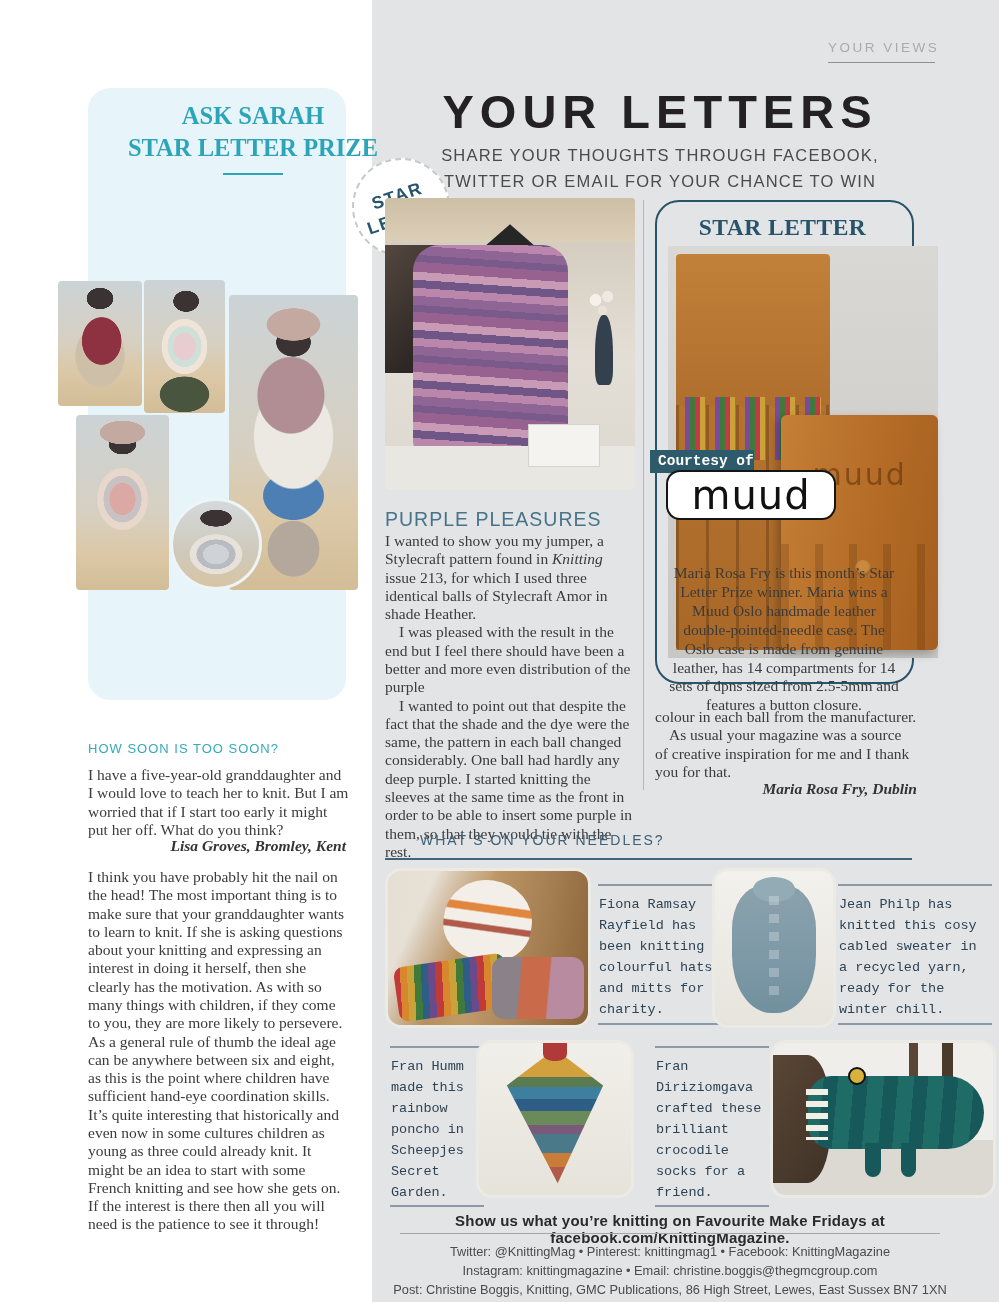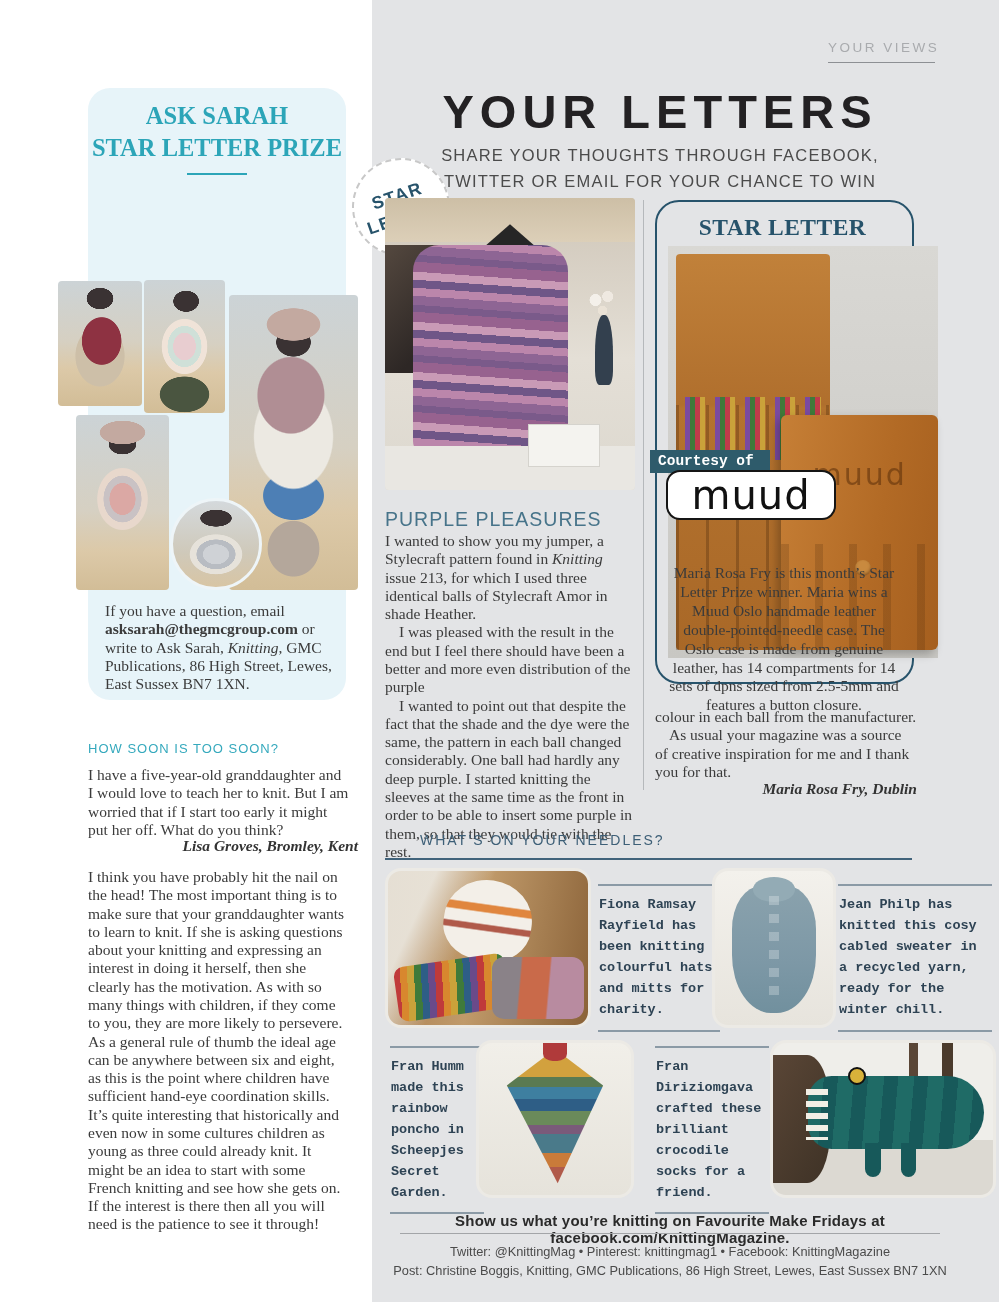--- a/index.html
+++ b/index.html
@@ -18,52 +18,52 @@
   .sig{font-family:"Liberation Serif",serif;font-weight:700;font-style:italic;color:#333;
        font-size:15.5px;text-align:right;}
 
   .eyebrow{font-size:13.5px;letter-spacing:2.5px;color:#a9abae;}
   .eyebrow-rule{height:1px;background:#8d9094;}
 
   .main-title{font-size:47px;font-weight:700;letter-spacing:6px;color:#232123;text-align:center;}
   .subtitle{font-size:16.5px;letter-spacing:1.2px;color:#4b4b4b;text-align:center;line-height:1.6;}
   .askbox{background:#e7f4f9;border-radius:22px;}
   .ask-head{font-family:"Liberation Serif",serif;font-weight:700;font-size:24.5px;line-height:1.3;
-            text-align:center;color:#2ca5b8;}
+            text-align:center;color:#2ca5b8;padding-left:36px;}
   .ask-rule{width:60px;height:2px;background:#2ca5b8;margin:9px auto 0 auto;}
 
   .section-h-teal{font-size:13px;letter-spacing:1px;color:#35a9bd;}
   .section-h-steel{font-size:19.5px;letter-spacing:1px;color:#47748a;}
   .section-h-navy{font-size:14px;letter-spacing:2px;color:#3d5f77;text-align:left;}
   .navy-rule{height:2px;background:#41637b;}
 
   .prize-box{border:2px solid #27536b;border-radius:24px;}
   .prize-head{font-family:"Liberation Serif",serif;font-weight:700;font-size:23.5px;
               letter-spacing:0.5px;color:#27536b;text-align:center;}
   .prize-text{font-family:"Liberation Serif",serif;font-size:15.5px;line-height:1.22;
               color:#3b3b3b;text-align:center;margin-top:36px;}
 
   .courtesy{background:#2e5b6b;color:#ffffff;font-family:"Liberation Mono",monospace;
-            font-weight:700;font-size:14.5px;padding:3px 16px 4px 8px;}
+            font-weight:700;font-size:14.5px;padding:3px 0 4px 8px;}
   .muud-logo{background:#ffffff;border:2.5px solid #151515;border-radius:14px;
              display:flex;align-items:center;justify-content:center;
              font-family:"DejaVu Sans",sans-serif;font-weight:400;font-size:40px;
              letter-spacing:1px;color:#111;}
 
   
   .star-badge{width:94px;height:94px;border-radius:50%;background:#ffffff;
               border:2px dashed #c8c8c8;transform:rotate(-19deg);
               display:flex;flex-direction:column;align-items:center;justify-content:center;
               color:#27536b;font-weight:700;font-size:17.5px;letter-spacing:1.5px;line-height:1.25;
               box-shadow:0 0 0 3px #ffffff inset;}
 
   
-  .cap{font-family:"Liberation Mono",monospace;font-weight:700;font-size:13.5px;line-height:1.55;
+  .cap{font-family:"Liberation Mono",monospace;font-weight:400;font-size:13.5px;line-height:1.55;
        color:#2e4354;border-top:2px solid #8b9aa6;border-bottom:2px solid #8b9aa6;
-       padding:9px 1px 9px 1px;}
+       padding:9px 1px 2px 1px;}
 
   
   .footer-banner{font-size:15px;font-weight:700;color:#2a2a2a;text-align:center;letter-spacing:0.2px;}
   .footer-rule{height:1px;background:#a3a5a8;}
   .footer-lines{font-size:12.8px;color:#4b4b4b;text-align:center;line-height:1.5;}
 
   
   .photo{position:absolute;border-radius:4px;overflow:hidden;}
   .rphoto{position:absolute;border-radius:16px;overflow:hidden;border:3px solid #eceae5;}
 
@@ -208,27 +208,24 @@
   </div>
 
   <div class="abs" style="left:56px;top:276px;width:302px;height:318px;">
     <div class="photo beach m-a" style="left:2px;top:5px;width:84px;height:125px;"></div>
     <div class="photo beach m-b" style="left:88px;top:4px;width:81px;height:133px;"></div>
     <div class="photo m-c" style="left:173px;top:19px;width:129px;height:295px;"></div>
     <div class="photo m-d" style="left:20px;top:139px;width:93px;height:175px;"></div>
     <div class="photo m-e" style="left:114px;top:222px;width:86px;height:86px;border:3px solid #eef5f8;"></div>
   </div>
 
-  <div class="abs serif" style="left:105px;top:602px;width:230px;">
-    <span>If you have a question, email </span><span class="b">asksarah@thegmcgroup.com</span><span> or write to Ask Sarah, </span><span class="i">Knitting</span><span>, GMC Publications, 86 High Street, Lewes, East Sussex BN7 1XN.</span>
-  </div>
 
   <div class="abs section-h-teal" style="left:88px;top:741px;width:270px;">HOW SOON IS TOO SOON?</div>
   <div class="abs serif" style="left:88px;top:766px;width:262px;">I have a five-year-old granddaughter and I would love to teach her to knit. But I am worried that if I start too early it might put her off. What do you think?</div>
-  <div class="abs sig" style="left:100px;top:837px;width:258px;">Lisa Groves, Bromley, Kent</div>
+  <div class="abs sig" style="left:88px;top:837px;width:258px;">Lisa Groves, Bromley, Kent</div>
   <div class="abs serif" style="left:88px;top:868px;width:262px;">I think you have probably hit the nail on the head! The most important thing is to make sure that your granddaughter wants to learn to knit. If she is asking questions about your knitting and expressing an interest in doing it herself, then she clearly has the motivation. As with so many things with children, if they come to you, they are more likely to persevere. As a general rule of thumb the ideal age can be anywhere between six and eight, as this is the point where children have sufficient hand-eye coordination skills. It’s quite interesting that historically and even now in some cultures children as young as three could already knit. It might be an idea to start with some French knitting and see how she gets on. If the interest is there then all you will need is the patience to see it through!</div>
 
   <div class="abs star-badge" style="left:352px;top:158px;">
     <span>STAR</span>
     <span>LETTER</span>
   </div>
 
   <div class="photo jumper-photo" style="left:385px;top:198px;width:250px;height:292px;">
     <div class="jp-shelf"></div>
     <div class="jp-wardrobe"></div>
@@ -307,16 +304,17 @@
     <div class="croc-teeth"></div>
     <div class="croc-eye"></div>
     <div class="croc-leg1"></div>
     <div class="croc-leg2"></div>
   </div>
 
   <div class="abs footer-banner" style="left:400px;top:1212px;width:540px;">Show us what you’re knitting on Favourite Make Fridays at facebook.com/KnittingMagazine.</div>
   <div class="abs footer-rule" style="left:400px;top:1233px;width:540px;"></div>
   <div class="abs footer-lines" style="left:385px;top:1242px;width:570px;">
     <div>Twitter: @KnittingMag • Pinterest: knittingmag1 • Facebook: KnittingMagazine</div>
+    <div>Instagram: knittingmagazine • Email: christine.boggis@thegmcgroup.com</div>
     <div>Post: Christine Boggis, Knitting,  GMC Publications, 86 High Street, Lewes, East Sussex BN7 1XN</div>
   </div>
 
 </div>
 
 </body></html>

